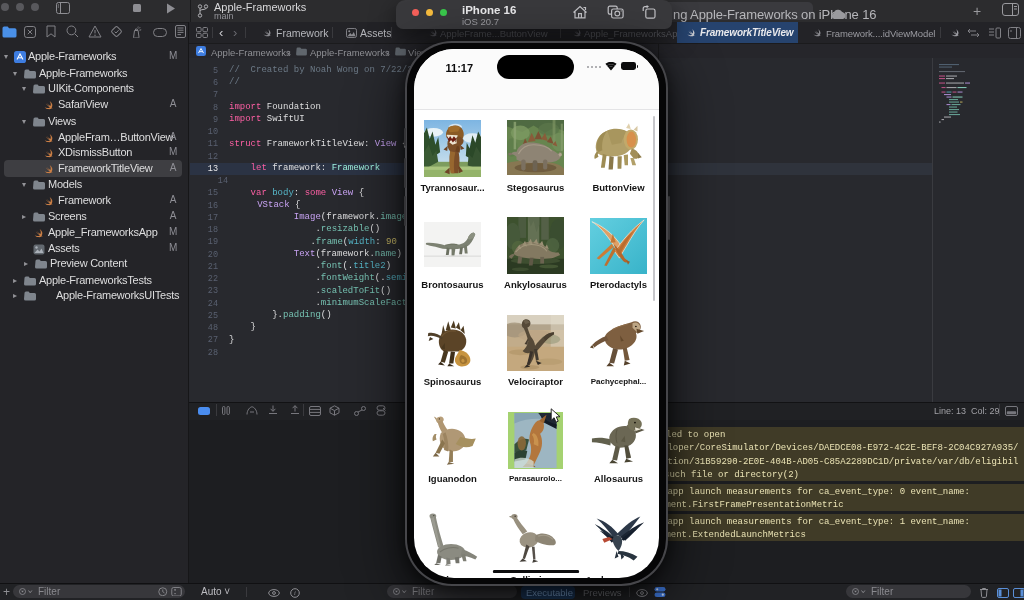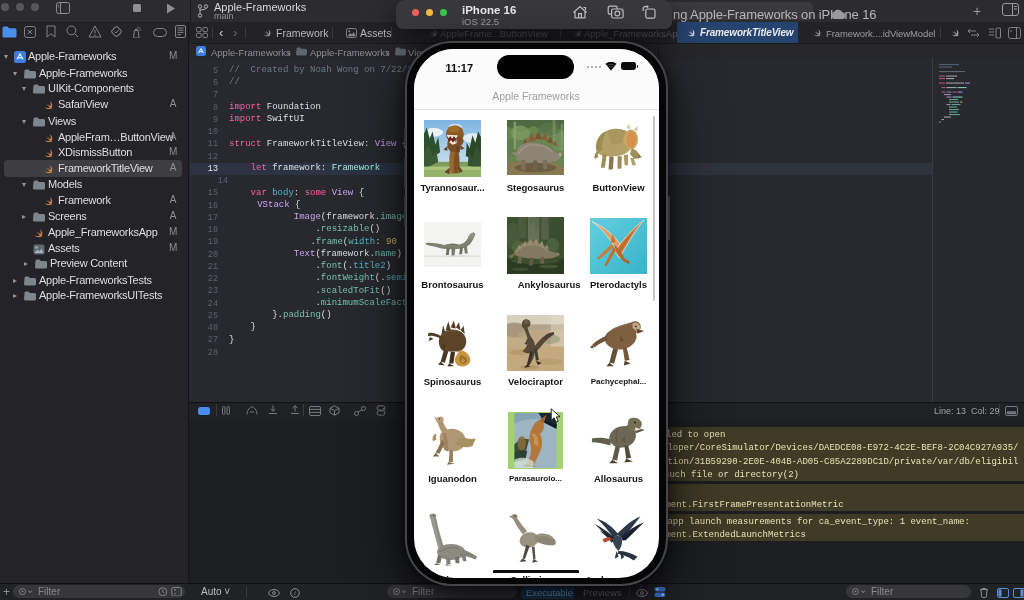--- a/index.html
+++ b/index.html
@@ -180,21 +180,21 @@
       <svg class="abs" style="left:24px;top:3px;" width="12" height="10" viewBox="0 0 12 10">
         <path d="M0.5 2 a1.5 1.5 0 0 1 1.5-1.5 h2.6 l1.2 1.4 h4.7 a1.5 1.5 0 0 1 1.5 1.5 v4.6 a1.5 1.5 0 0 1 -1.5 1.5 h-9 a1.5 1.5 0 0 1 -1.5 -1.5 Z" fill="#7f858d"></path>
       </svg>
       <span class="abs" style="left:39px;top:1px;">Apple-FrameworksTests</span>
     </div>
   <div class="treerow" style="top:288px;">
       <span class="disc" style="left:13px;">▸</span>
       <svg class="abs" style="left:24px;top:3px;" width="12" height="10" viewBox="0 0 12 10">
         <path d="M0.5 2 a1.5 1.5 0 0 1 1.5-1.5 h2.6 l1.2 1.4 h4.7 a1.5 1.5 0 0 1 1.5 1.5 v4.6 a1.5 1.5 0 0 1 -1.5 1.5 h-9 a1.5 1.5 0 0 1 -1.5 -1.5 Z" fill="#7f858d"></path>
       </svg>
-      <span class="abs" style="left:39px;top:1px;">Apple-FrameworksUITests</span>
+      <span class="abs" style="left:56px;top:1px;">Apple-FrameworksUITests</span>
     </div>
 
   <div class="abs" style="left:190px;top:163px;width:468px;height:12.3px;background:#2b3344;"></div>
   <div class="abs" style="left:659px;top:163px;width:273px;height:12.3px;background:#2f333c;"></div>
   <div class="lnum" style="left:194px;top:65.80px;color:#596070;">5</div>
   <div class="codeline" style="left:229px;top:65.00px;"><span class="com">//  Created by Noah Wong on 7/22/25.</span></div>
   <div class="lnum" style="left:194px;top:78.05px;color:#596070;">6</div>
   <div class="codeline" style="left:229px;top:77.25px;"><span class="com">//</span></div>
   <div class="lnum" style="left:194px;top:90.30px;color:#596070;">7</div>
   <div class="lnum" style="left:194px;top:102.55px;color:#596070;">8</div>
@@ -421,20 +421,21 @@
       <rect x="0.5" y="0.5" width="12" height="9" rx="1.5" fill="none" stroke="#77777d"></rect>
       <rect x="1.8" y="5.2" width="9.4" height="3" rx="0.8" fill="#77777d"></rect>
     </svg>
   <div class="conblock" style="left:610px;top:427px;width:414px;height:54px;"></div>
   <div class="conblock" style="left:610px;top:484px;width:414px;height:27px;"></div>
   <div class="conblock" style="left:610px;top:514px;width:414px;height:27px;"></div>
   <div class="conline" style="left:666px;top:429.5px;">led to open</div>
   <div class="conline" style="left:662px;top:443.0px;">eloper/CoreSimulator/Devices/DAEDCE08-E972-4C2E-BEF8-2C04C927A935/</div>
   <div class="conline" style="left:662px;top:456.5px;">ation/31B59290-2E0E-404B-AD05-C85A2289DC1D/private/var/db/eligibil</div>
   <div class="conline" style="left:664px;top:470.0px;">such file or directory(2)</div>
+  <div class="conline" style="left:662px;top:486.5px;"> app launch measurements for ca_event_type: 0 event_name:</div>
   <div class="conline" style="left:660px;top:499.5px;">ement.FirstFramePresentationMetric</div>
   <div class="conline" style="left:662px;top:517.0px;"> app launch measurements for ca_event_type: 1 event_name:</div>
   <div class="conline" style="left:660px;top:530.0px;">ement.ExtendedLaunchMetrics</div>
   <div class="abs" style="left:3px;top:585px;font-size:12px;color:#8e8e93;">+</div>
   <div class="abs" style="left:13px;top:584.5px;width:172px;height:13px;background:#37373b;border-radius:7px;"></div>
   <svg class="abs" style="left:19px;top:588px;" width="15" height="7" viewBox="0 0 15 7">
       <circle cx="3.5" cy="3.5" r="3" fill="none" stroke="#8e8e93" stroke-width="0.8"></circle>
       <path d="M2.1 2.8 L3.5 4.4 L4.9 2.8 Z" fill="#8e8e93"></path>
       <path d="M9.5 2.5 l1.7 2.2 l1.7-2.2" fill="none" stroke="#8e8e93" stroke-width="0.9"></path>
     </svg>
@@ -495,21 +496,21 @@
   <svg class="abs" style="left:1013px;top:587.5px;" width="12" height="10" viewBox="0 0 12 10">
       <rect x="0.5" y="0.5" width="11" height="9" rx="1.5" fill="none" stroke="#5a8fd8"></rect>
       <rect x="7.5" y="1.5" width="3" height="7" fill="#5a8fd8"></rect>
     </svg>
 
   <div class="abs" style="left:396px;top:0;width:276px;height:28.5px;background:#39393c;border-radius:9px 9px 7px 7px;box-shadow:0 8px 24px rgba(0,0,0,0.5);"></div>
   <div class="abs" style="left:412px;top:9px;width:7px;height:7px;border-radius:50%;background:#f4605a;"></div>
   <div class="abs" style="left:426px;top:9px;width:7px;height:7px;border-radius:50%;background:#f6bc3e;"></div>
   <div class="abs" style="left:440px;top:9px;width:7px;height:7px;border-radius:50%;background:#3ac84c;"></div>
   <div class="abs" style="left:462px;top:3.5px;font-size:11.5px;font-weight:bold;color:#e9e9eb;">iPhone 16</div>
-  <div class="abs" style="left:462px;top:15.5px;font-size:9.5px;color:#9d9da2;">iOS 22.5</div>
+  <div class="abs" style="left:462px;top:15.5px;font-size:9.5px;color:#9d9da2;">iOS 20.7</div>
   <svg class="abs" style="left:571.5px;top:4.5px;" width="16" height="14" viewBox="0 0 16 14">
       <path d="M1.5 7.5 L8 1.5 L14.5 7.5 M3 6.3 V12.8 H13 V6.3 M6.6 12.8 V8.6 h2.8 v4.2" fill="none" stroke="#c2c2c6" stroke-width="1.2"></path>
       <path d="M11.5 2.5 h2 v2.4" fill="none" stroke="#c2c2c6" stroke-width="1.2"></path>
     </svg>
   <svg class="abs" style="left:606.5px;top:5px;" width="17" height="14" viewBox="0 0 17 14">
       <rect x="1.2" y="1.2" width="9" height="8" rx="1.6" fill="none" stroke="#c2c2c6" stroke-width="1.2"></rect>
       <rect x="4.6" y="4" width="11.5" height="9" rx="1.8" fill="#39393c" stroke="#c2c2c6" stroke-width="1.2"></rect>
       <circle cx="10.3" cy="8.5" r="2.4" fill="none" stroke="#c2c2c6" stroke-width="1.1"></circle>
       <circle cx="14.2" cy="5.9" r="0.55" fill="#c2c2c6"></circle>
     </svg>
@@ -532,21 +533,20 @@
       <div style="position:absolute;left:173px;top:17.5px;width:2.2px;height:2.2px;border-radius:50%;background:#98989d;"></div>
       <div style="position:absolute;left:177px;top:17.5px;width:2.2px;height:2.2px;border-radius:50%;background:#98989d;"></div>
       <div style="position:absolute;left:181px;top:17.5px;width:2.2px;height:2.2px;border-radius:50%;background:#98989d;"></div>
       <div style="position:absolute;left:185px;top:17.5px;width:2.2px;height:2.2px;border-radius:50%;background:#98989d;"></div>
       <svg style="position:absolute;left:191px;top:13.5px;" width="12" height="9" viewBox="0 0 12 9">
         <path d="M6 8.6 L8.6 5.4 A4.6 4.6 0 0 0 3.4 5.4 Z M2 3.7 A6.8 6.8 0 0 1 10 3.7 L11.6 1.8 A9.4 9.4 0 0 0 0.4 1.8 Z" fill="#0b0b0c"></path>
         <path d="M2 3.7 L3.4 5.4 A4.6 4.6 0 0 1 8.6 5.4 L10 3.7 A6.8 6.8 0 0 0 2 3.7" fill="#0b0b0c"></path>
       </svg>
       <div style="position:absolute;left:207px;top:13.5px;width:15.5px;height:8px;border-radius:2.4px;background:#0b0b0c;"></div>
       <div style="position:absolute;left:223.5px;top:16px;width:1.4px;height:3px;border-radius:0 1px 1px 0;background:#0b0b0c;"></div>
-      <div style="position:absolute;left:0;top:41px;width:245px;text-align:center;font-size:10.5px;color:#9b9ea3;">Apple Frameworks</div>
       <div style="position:absolute;left:239px;top:67px;width:2.6px;height:185px;border-radius:1.3px;background:#c6c6ca;"></div>
       <div style="position:absolute;left:79.5px;top:521px;width:86px;height:3.6px;border-radius:2px;background:#0d0d0e;"></div>
   </div>
   <div class="abs" style="left:413.5px;top:48.5px;width:245px;height:529px;border-radius:40px;overflow:hidden;">
   <div style="position:absolute;left:-413.5px;top:-48.5px;">
         <svg class="abs" style="left:424px;top:120px;" width="57" height="57" viewBox="0 0 60 60" preserveAspectRatio="none">
 <defs>
             <linearGradient id="trexsky" x1="0" y1="0" x2="0" y2="1">
               <stop offset="0" stop-color="#7db5e2"></stop>
               <stop offset="0.75" stop-color="#c3dcec"></stop>
@@ -803,21 +803,21 @@
 <path d="M24 30 C26 26 31 26 33 30 C35 34 33 40 30 44 C26 40 23 34 24 30 Z" fill="#37434f"></path>
 <path d="M30 44 C36 44 44 46 50 50 L46 54 C40 50 34 48 29 47 Z" fill="#28343f"></path>
 <path d="M24 31 L15 35 L13 31 L20 29 Z" fill="#b84a34"></path>
 <circle cx="23.5" cy="29.5" r="1" fill="#0c141c"></circle>
 <path d="M28 44 L26 52 L30 50 Z M32 45 L33 53 L36 50 Z" fill="#27323e"></path>
         </svg>
         <div class="dlabel" style="left:407.5px;top:181.5px;width:90px;">Tyrannosaur...</div>
         <div class="dlabel" style="left:490.5px;top:181.5px;width:90px;">Stegosaurus</div>
         <div class="dlabel" style="left:573.5px;top:181.5px;width:90px;">ButtonView</div>
         <div class="dlabel" style="left:407.5px;top:278.5px;width:90px;">Brontosaurus</div>
-        <div class="dlabel" style="left:490.5px;top:278.5px;width:90px;text-align:right;">Ankylosaurus</div>
+        <div class="dlabel" style="left:490.5px;top:278.5px;width:90px;">Ankylosaurus</div>
         <div class="dlabel" style="left:573.5px;top:278.5px;width:90px;">Pterodactyls</div>
         <div class="dlabel" style="left:407.5px;top:376.0px;width:90px;">Spinosaurus</div>
         <div class="dlabel" style="left:490.5px;top:376.0px;width:90px;">Velociraptor</div>
         <div class="dlabelsm" style="left:573.5px;top:377.0px;width:90px;">Pachycephal...</div>
         <div class="dlabel" style="left:407.5px;top:473.0px;width:90px;">Iguanodon</div>
         <div class="dlabelsm" style="left:490.5px;top:474.0px;width:90px;">Parasaurolo...</div>
         <div class="dlabel" style="left:573.5px;top:473.0px;width:90px;">Allosaurus</div>
         <div class="dlabel" style="left:407.5px;top:573.5px;width:90px;">Brachiosaurus</div>
         <div class="dlabel" style="left:490.5px;top:573.5px;width:90px;">Gallimimus</div>
         <div class="dlabel" style="left:573.5px;top:573.5px;width:90px;">Archaeopteryx</div>

